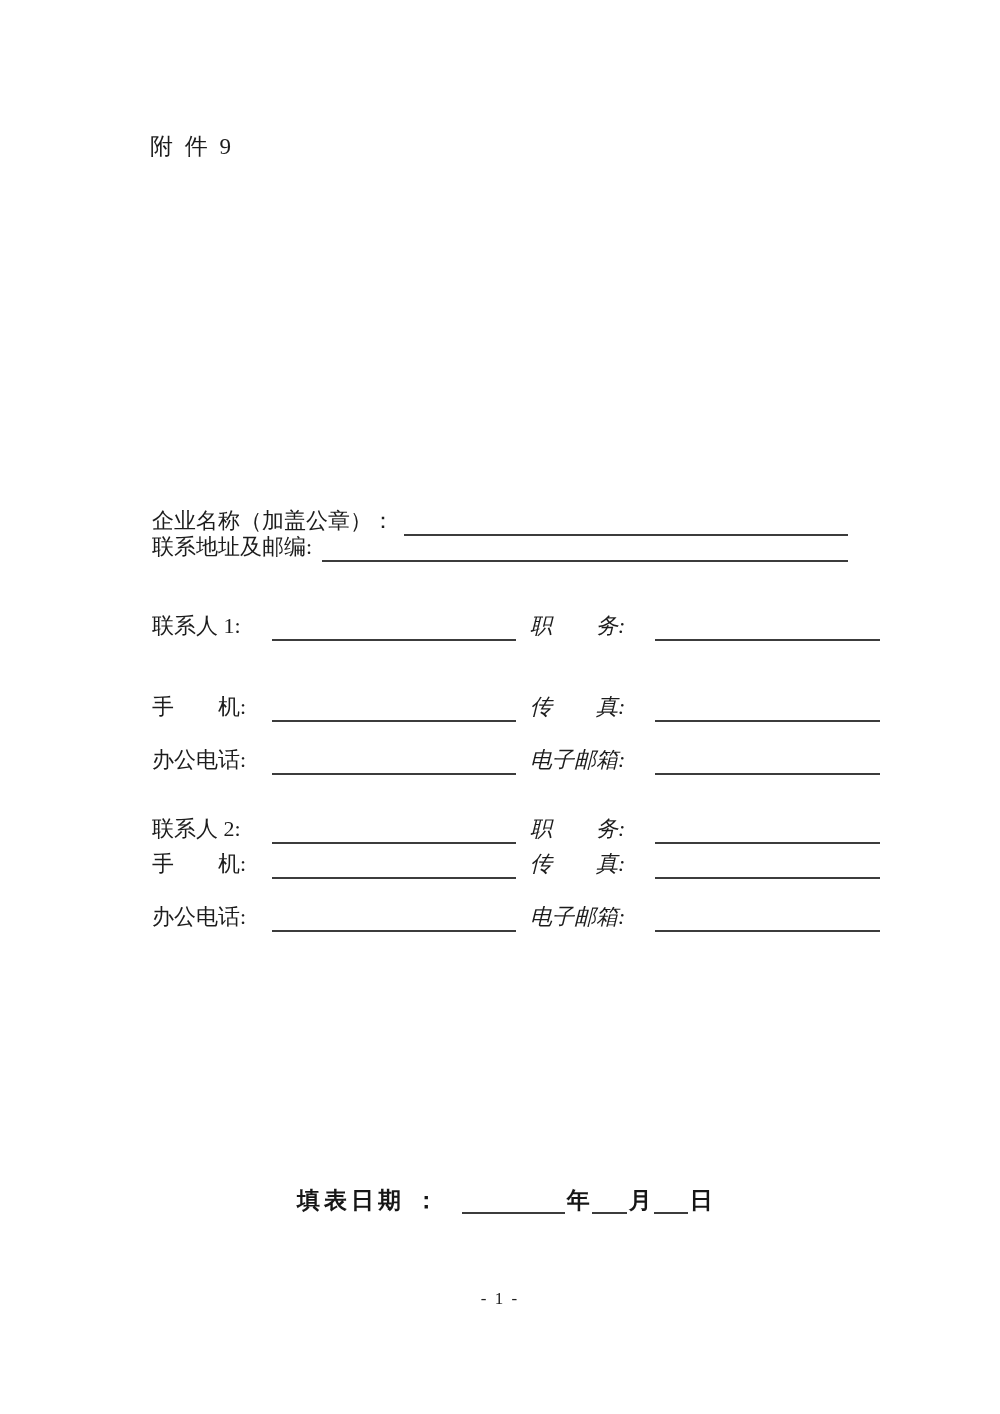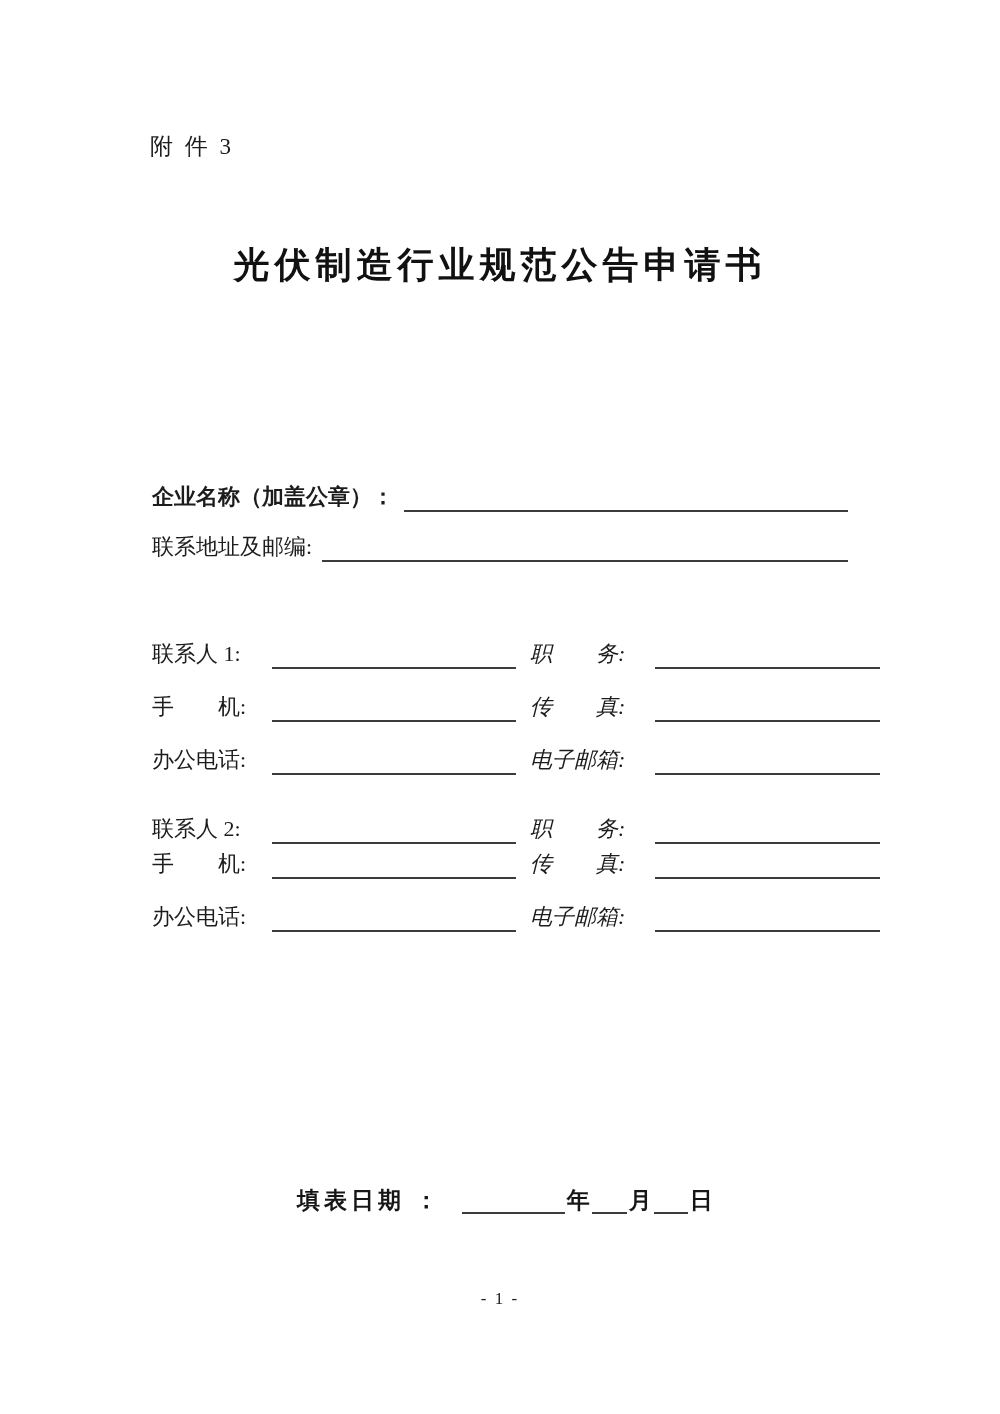--- a/index.html
+++ b/index.html
@@ -49,30 +49,30 @@
     padding-bottom: 4px;
   }
   .fill-line {
     height: 100%;
     border-bottom: 2px solid #3c3c3c;
   }
 
   
   .full-row { left: 152px; width: 696px; }
   .full-row .fill-line { flex: 1; margin-left: 10px; }
-  .full-row.fr0 { top: 478px; font-weight: bold; }
+  .full-row.fr0 { top: 502px; }
   .full-row.fr1 { top: 528px; }
 
   
   .contact-row { left: 152px; width: 728px; }
   .contact-row .left-lbl  { width: 120px; }
   .contact-row .left-line { width: 244px; margin-right: 14px; }
   .contact-row .right-lbl { width: 125px; font-style: italic; }
   .contact-row .right-line { flex: 1; }
-  .contact-row.cr0 { top: 635px; }
+  .contact-row.cr0 { top: 607px; }
   .contact-row.cr1 { top: 688px; }
   .contact-row.cr2 { top: 741px; }
   .contact-row.cr3 { top: 793px; margin-top: 17px; }
   .contact-row.cr4 { top: 845px; }
   .contact-row.cr5 { top: 898px; }
 
   
   .date-row {
     left: 297px;
     top: 1184px;
@@ -98,23 +98,22 @@
     font-size: 17px;
     letter-spacing: 2px;
     color: #222222;
   }
 </style>
 </head>
 <body>
 
 <div class="page">
 
-  <div class="attachment">附 件 3</div>
+  <div class="attachment">附 件 9</div>
 
-  <div class="doc-title">光伏制造行业规范公告申请书</div>
 
   <div class="row full-row fr0">
     <span class="lbl">企业名称（加盖公章）：</span>
     <span class="fill-line"></span>
   </div>
 
   <div class="row full-row fr1">
     <span class="lbl">联系地址及邮编:</span>
     <span class="fill-line"></span>
   </div>

